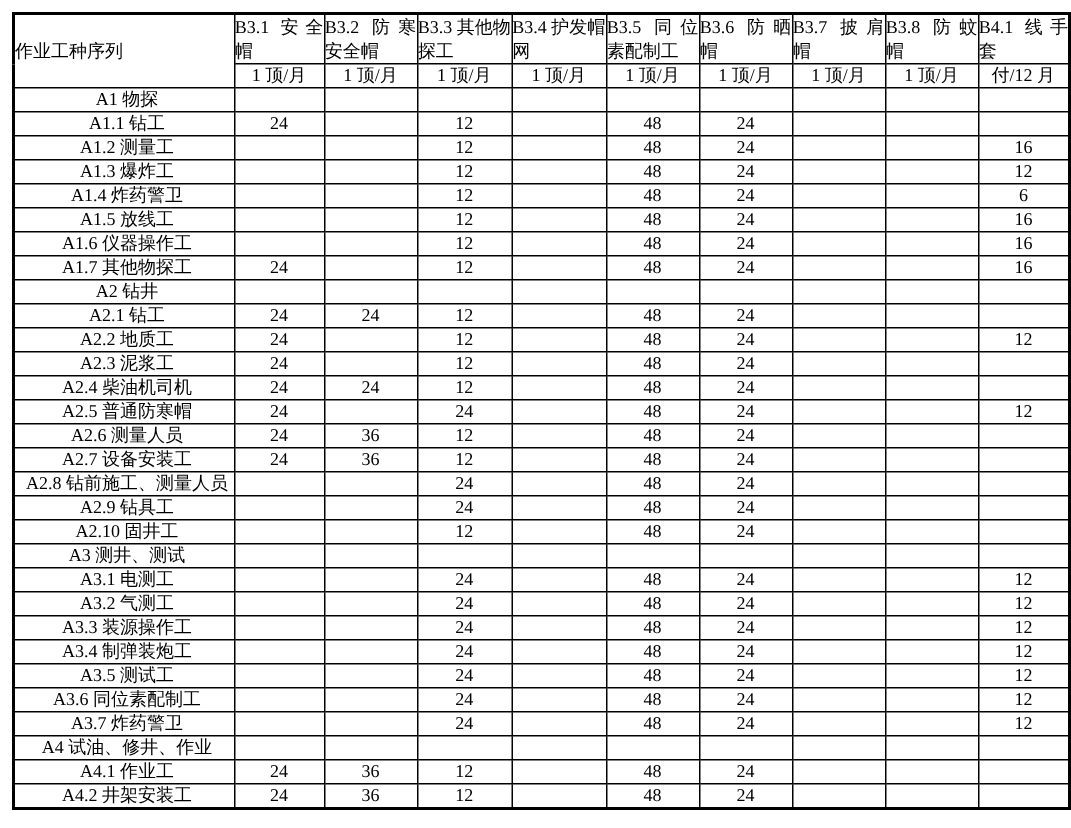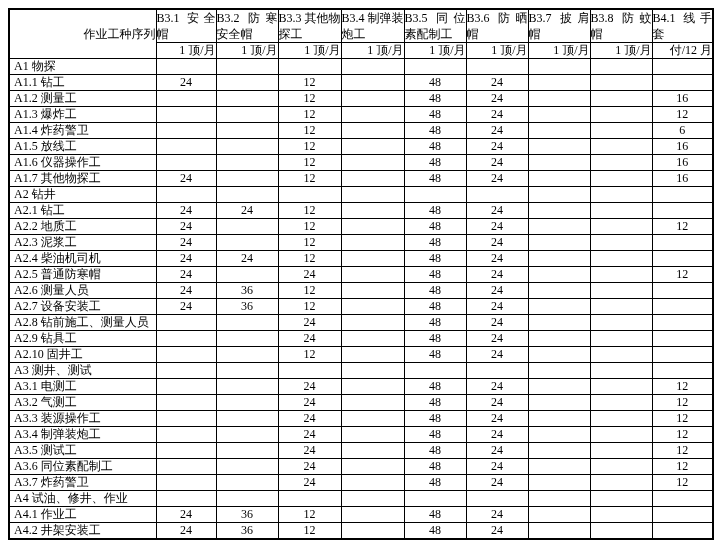--- a/index.html
+++ b/index.html
@@ -25,45 +25,45 @@
   table.allowance-table th,
   table.allowance-table td {
     border: 1px solid #000;
     font-size: 12px;
     font-weight: normal;
     padding: 0;
     overflow: hidden;
     background: #fff;
   }
   th.corner-cell {
-    text-align: right;
+    text-align: left;
     vertical-align: middle;
   }
   th.col-head {
     height: 32px;
     vertical-align: top;
     text-align: justify;
     text-justify: inter-ideograph;
     word-break: break-all;
     padding: 1px 4px 0 4px;
     line-height: 16px;
     margin-left: 48px;
   }
   td.unit-cell {
     height: 15px;
-    text-align: right;
+    text-align: center;
     line-height: 15px;
   }
   tbody td {
     height: 15px;
     line-height: 15px;
     vertical-align: middle;
   }
   tbody td.label-cell {
-    text-align: left;
+    text-align: center;
     padding-left: 4px;
     white-space: nowrap;
     margin-left: 28px;
   }
   tbody td.value-cell {
     text-align: center;
   }
 </style>
 </head>
 <body>
@@ -80,21 +80,21 @@
     <col style="width:62px">
     <col style="width:62px">
     <col style="width:61px">
   </colgroup>
   <thead>
     <tr>
       <th class="corner-cell" rowspan="2">作业工种序列</th>
       <th class="col-head">B3.1 安全帽</th>
       <th class="col-head">B3.2 防寒安全帽</th>
       <th class="col-head">B3.3 其他物探工</th>
-      <th class="col-head">B3.4 制弹装炮工</th>
+      <th class="col-head">B3.4 护发帽网</th>
       <th class="col-head">B3.5 同位素配制工</th>
       <th class="col-head">B3.6 防晒帽</th>
       <th class="col-head">B3.7 披肩帽</th>
       <th class="col-head">B3.8 防蚊帽</th>
       <th class="col-head">B4.1 线手套</th>
     </tr>
     <tr>
       <td class="unit-cell">1 顶/月</td>
       <td class="unit-cell">1 顶/月</td>
       <td class="unit-cell">1 顶/月</td>

